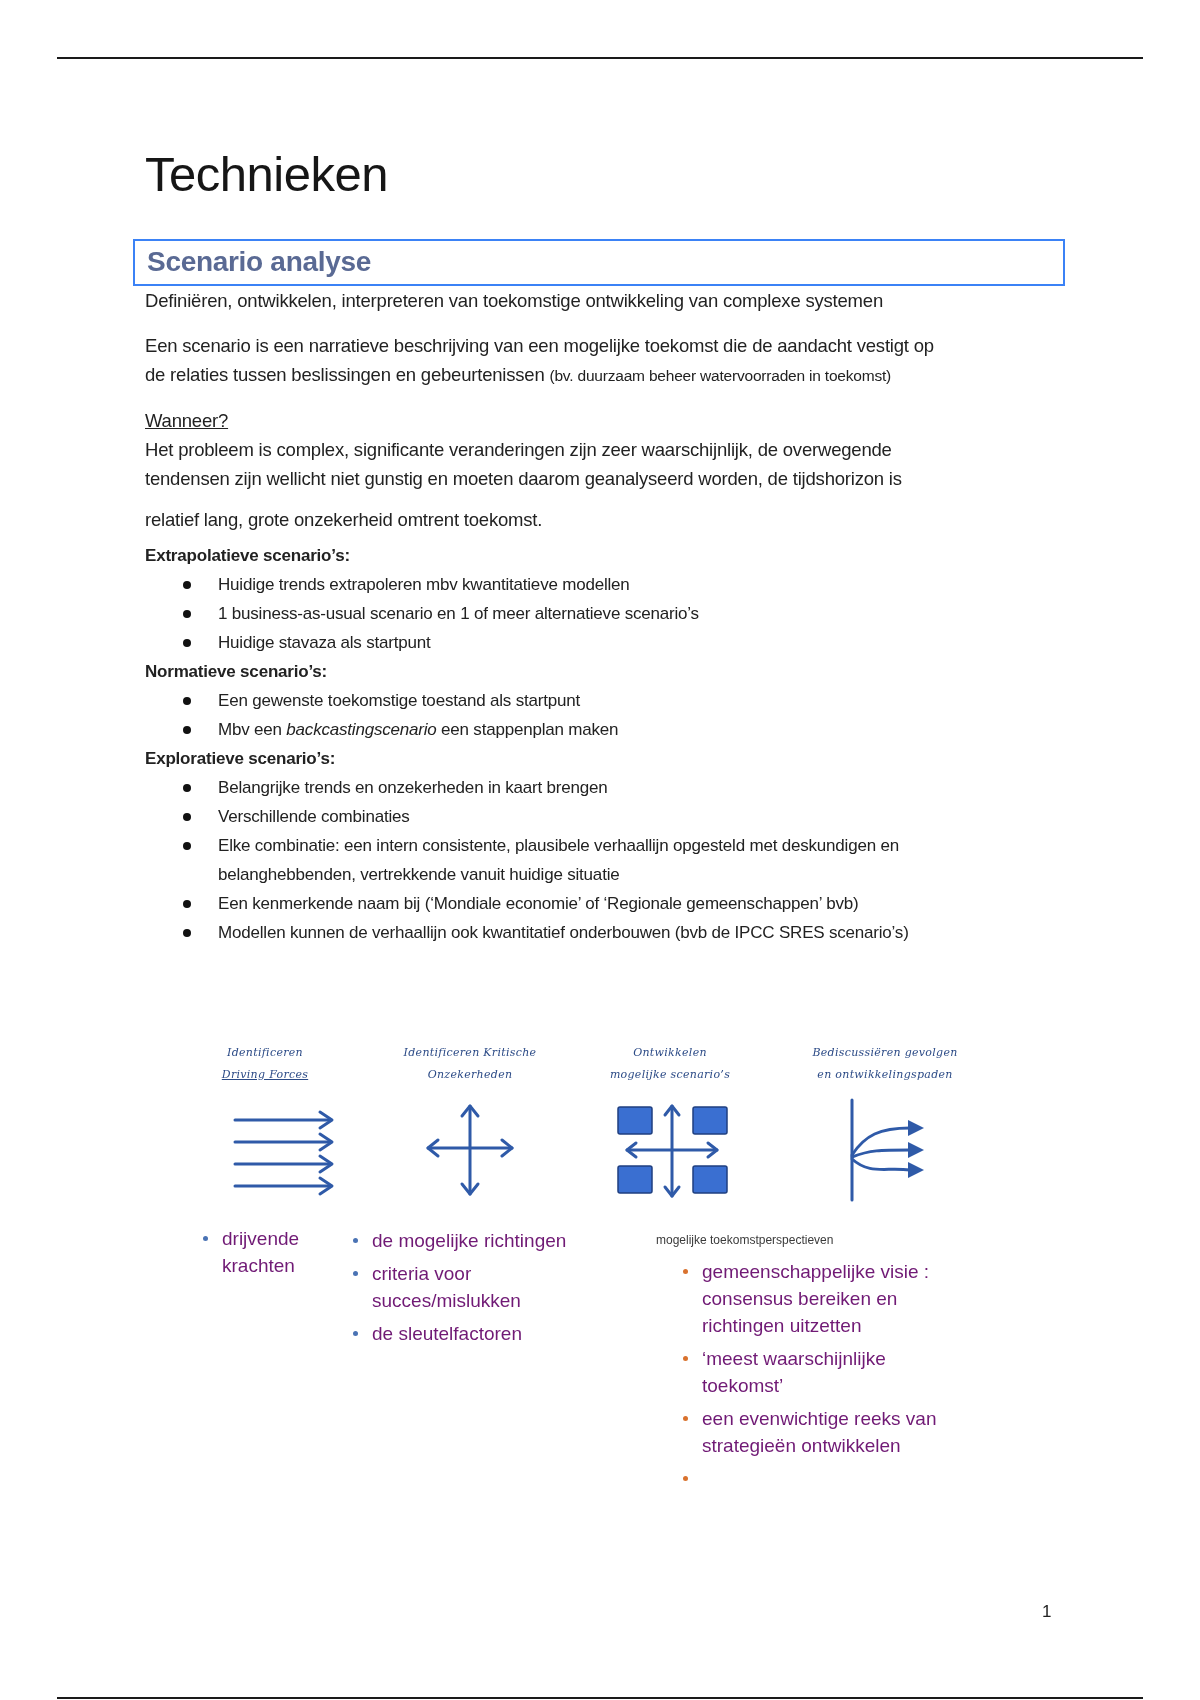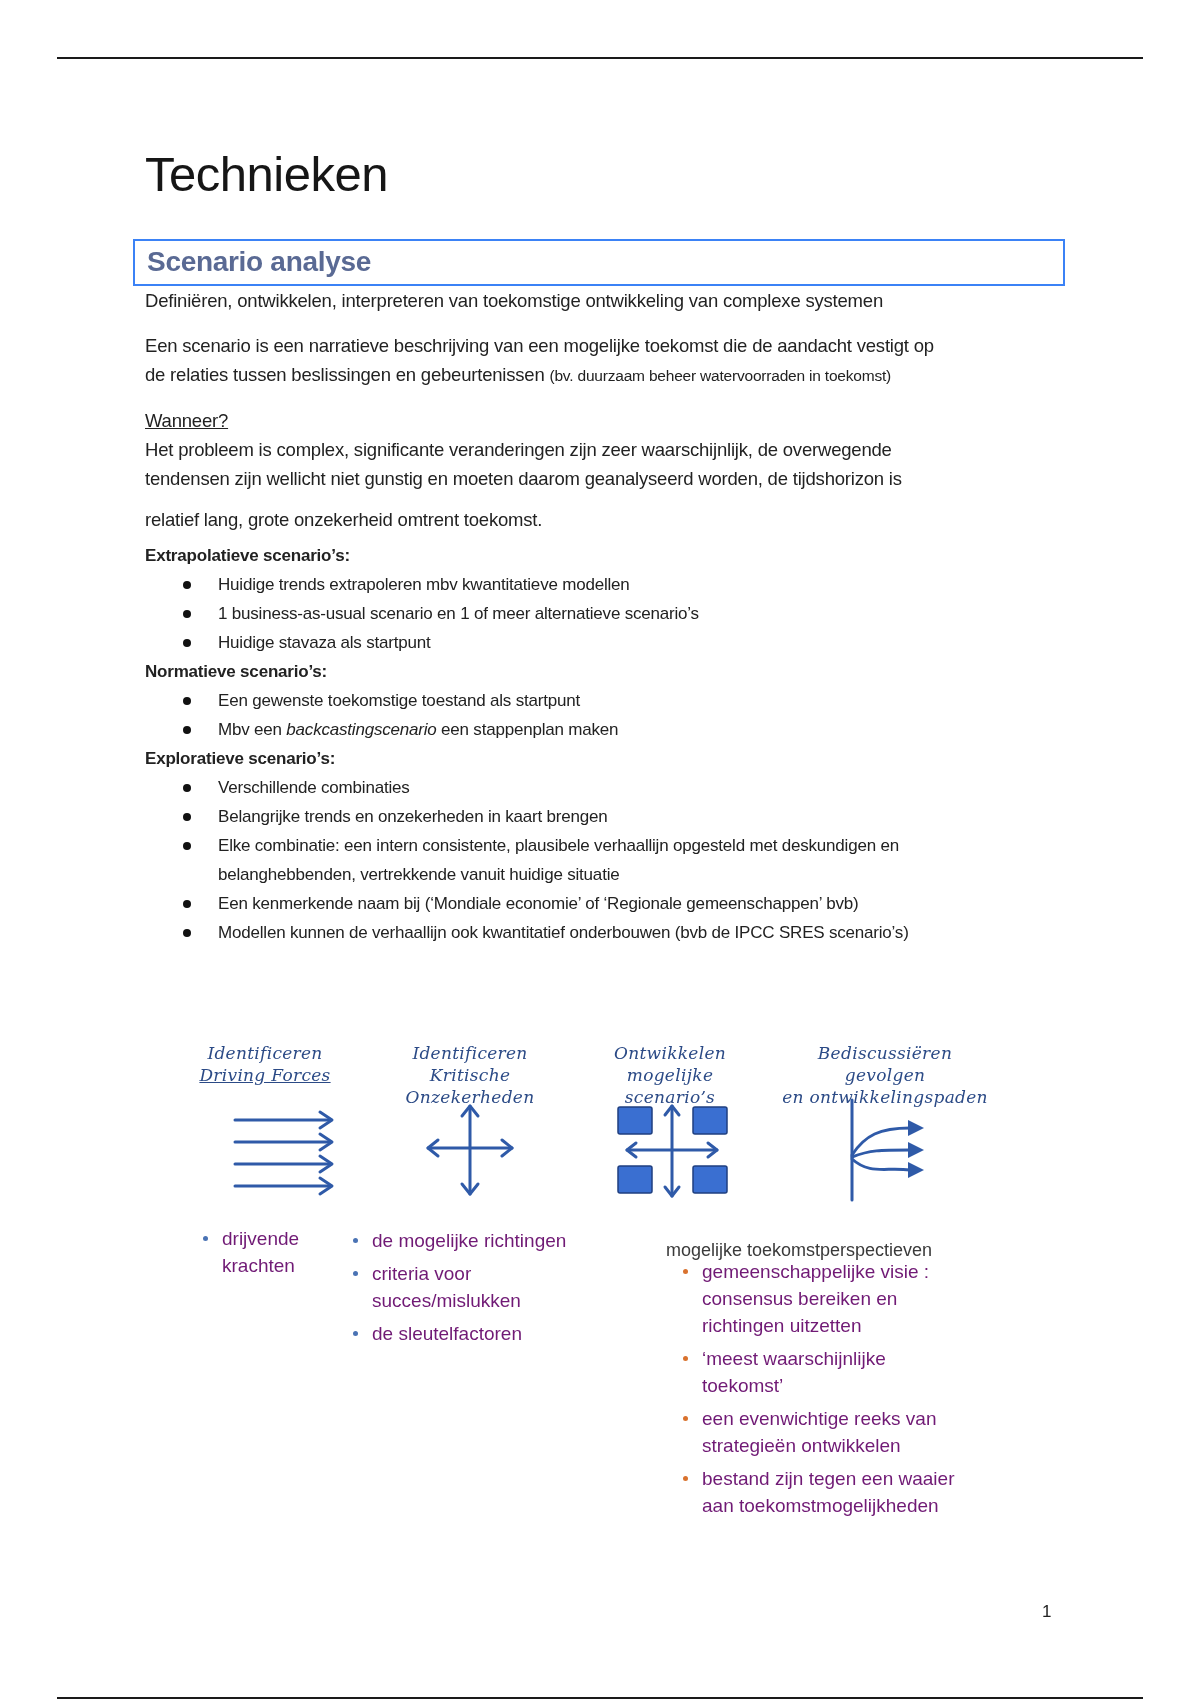--- a/index.html
+++ b/index.html
@@ -103,21 +103,21 @@
       position: absolute;
       left: 200px;
       top: 1030px;
       width: 820px;
       height: 500px;
     }
     .step-title {
       position: absolute;
       font-family: "DejaVu Serif", serif;
       font-style: italic;
-      font-size: 17px;
+      font-size: 11px;
       color: #2b4a86;
       text-align: center;
       line-height: 22px;
       letter-spacing: 0.3px;
     }
     .step-title .u { text-decoration: underline; }
     .step-icon {
       position: absolute;
     }
     .col-list {
@@ -139,24 +139,24 @@
       left: 3px;
       top: 11px;
       width: 5px;
       height: 5px;
       border-radius: 50%;
       background: #4a73b4;
     }
     .col-list.orange li .b { background: #d9722e; }
     .col-head {
       position: absolute;
-      font-size: 18px;
+      font-size: 12px;
       line-height: 27px;
       color: #3a3a3a;
-      margin: 10px;
+      margin: 0;
     }
 
     .page-number {
       position: absolute;
       left: 1042px;
       top: 1602px;
       font-size: 17px;
       color: #222;
     }
   </style>
@@ -185,22 +185,22 @@
   <li class="heading">Extrapolatieve scenario’s:</li>
   <li class="item"><span class="dot"></span><span>Huidige trends extrapoleren mbv kwantitatieve modellen</span></li>
   <li class="item"><span class="dot"></span><span>1 business-as-usual scenario en 1 of meer alternatieve scenario’s</span></li>
   <li class="item"><span class="dot"></span><span>Huidige stavaza als startpunt</span></li>
 
   <li class="heading">Normatieve scenario’s:</li>
   <li class="item"><span class="dot"></span><span>Een gewenste toekomstige toestand als startpunt</span></li>
   <li class="item"><span class="dot"></span><span>Mbv een </span><span class="italic">backcastingscenario</span><span> een stappenplan maken</span></li>
 
   <li class="heading">Exploratieve scenario’s:</li>
+  <li class="item"><span class="dot"></span><span>Belangrijke trends en onzekerheden in kaart brengen</span></li>
   <li class="item"><span class="dot"></span><span>Verschillende combinaties</span></li>
-  <li class="item"><span class="dot"></span><span>Belangrijke trends en onzekerheden in kaart brengen</span></li>
   <li class="item"><span class="dot"></span><span>Elke combinatie: een intern consistente, plausibele verhaallijn opgesteld met deskundigen en belanghebbenden, vertrekkende vanuit huidige situatie</span></li>
   <li class="item"><span class="dot"></span><span>Een kenmerkende naam bij (‘Mondiale economie’ of ‘Regionale gemeenschappen’ bvb)</span></li>
   <li class="item"><span class="dot"></span><span>Modellen kunnen de verhaallijn ook kwantitatief onderbouwen (bvb de IPCC SRES scenario’s)</span></li>
 </ul>
 
 <div class="diagram">
 
   <div class="step-title" style="left:-10px; top:12px; width:150px;">
     <div>Identificeren</div>
     <div class="u">Driving Forces</div>
@@ -281,19 +281,19 @@
     <li><span class="b"></span><span>de mogelijke richtingen</span></li>
     <li><span class="b"></span><span>criteria voor succes/mislukken</span></li>
     <li><span class="b"></span><span>de sleutelfactoren</span></li>
   </ul>
 
   <p class="col-head" style="left:456px; top:197px;">mogelijke toekomstperspectieven</p>
   <ul class="col-list orange" style="left:480px; top:228px; width:285px;">
     <li><span class="b"></span><span>gemeenschappelijke visie : consensus bereiken en richtingen uitzetten</span></li>
     <li><span class="b"></span><span>‘meest waarschijnlijke toekomst’</span></li>
     <li><span class="b"></span><span>een evenwichtige reeks van strategieën ontwikkelen</span></li>
-    <li><span class="b"></span><span>bestand zijn tegen een waaier aan toekomstmogelijkheden</span></li>
+    <li><span class="b"></span></li>
   </ul>
 </div>
 
 <div class="page-number">1</div>
 
 <div class="rule bottom"></div>
 
 </body></html>

